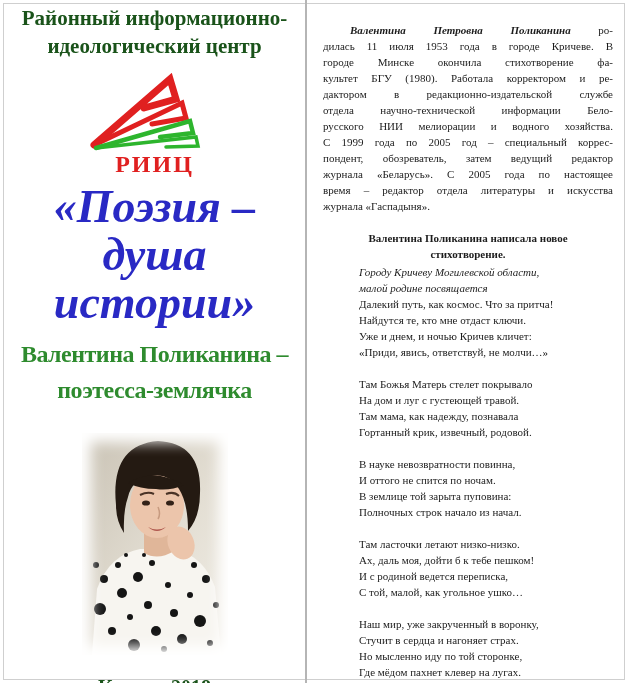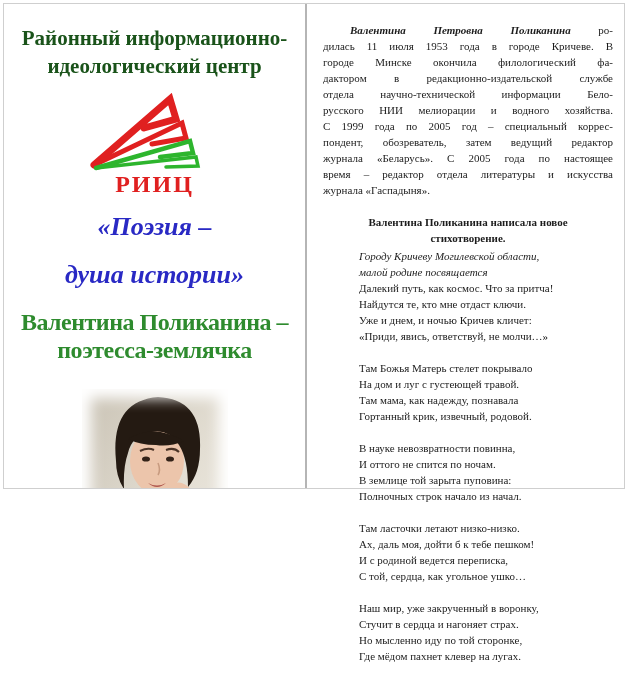--- a/index.html
+++ b/index.html
@@ -3,33 +3,33 @@
 <meta charset="utf-8">
 <style>
   :root{
     --header-green:#1a531a; --title-blue:#2929c4; --subtitle-green:#2e8b2e;
     --logo-red:#e02020; --logo-green:#2db52d; --body-text:#1c1c1c;
     --border-gray:#cfcfcf; --divider-gray:#b5b5b5;
   }
   *{margin:0;padding:0;box-sizing:border-box;}
   html,body{width:630px;height:683px;background:#ffffff;overflow:hidden;}
   body{font-family:"Liberation Serif", serif;color:var(--body-text);position:relative;}
-  .sheet{position:absolute;left:3px;top:3px;width:622px;height:486px;
-         border:1px solid var(--border-gray);display:flex;background:#fff;}
+  .sheet{position:absolute;left:3px;top:3px;width:622px;height:677px;
+         border:1px solid var(--border-gray);display:flex;background:#fff;align-items:center;}
   
   .left-panel{width:303px;border-right:2px solid var(--divider-gray);
               text-align:center;overflow:hidden;}
   .l-header{margin-top:20px;font-size:21px;line-height:28px;font-weight:bold;
             color:var(--header-green);white-space:pre-line;}
   .logo-wrap{margin-top:13px;}
   .logo-acronym{font-size:24px;font-weight:bold;color:var(--logo-red);
                 letter-spacing:2px;margin-top:-4px;}
-  .l-title{margin-top:5px;font-size:26px;line-height:48px;font-weight:bold;
+  .l-title{margin-top:5px;font-size:46px;line-height:48px;font-weight:bold;
            font-style:italic;color:var(--title-blue);white-space:pre-line;}
-  .l-subtitle{margin-top:9px;font-size:24px;line-height:28px;font-weight:bold;
+  .l-subtitle{margin-top:9px;font-size:24px;line-height:36px;font-weight:bold;
               color:var(--subtitle-green);white-space:pre-line;letter-spacing:-0.5px;}
   .photo-frame{width:146px;height:222px;margin:25px auto 0;position:relative;}
   .photo-fade{position:absolute;inset:0;box-shadow:inset 0 0 14px 9px #ffffff;pointer-events:none;}
   .l-footer{margin-top:21px;font-size:20px;font-weight:bold;color:var(--header-green);}
   
   .right-panel{flex:1;padding:18px 11px 0 16px;font-size:11px;line-height:16px;}
   .jline{text-align:justify;text-align-last:justify;}
   .bio-first{text-indent:27px;}
   .bio-name{font-weight:bold;font-style:italic;}
   .bio-last{text-align:left;}
@@ -131,21 +131,22 @@
   </div>
 
   <div class="right-panel">
 
     <div class="bio">
       <div class="jline bio-first">
         <span class="bio-name">Валентина Петровна Поликанина</span><span> ро-</span>
       </div>
       <div>
           <div class="jline">дилась 11 июля 1953 года в городе Кричеве. В</div>
-          <div class="jline">городе Минске окончила филологический фа-</div>
+          <div class="jline">городе Минске окончила стихотворение фа-</div>
+          <div class="jline">культет БГУ (1980). Работала корректором и ре-</div>
           <div class="jline">дактором в редакционно-издательской службе</div>
           <div class="jline">отдела научно-технической информации Бело-</div>
           <div class="jline">русского НИИ мелиорации и водного хозяйства.</div>
           <div class="jline">С 1999 года по 2005 год – специальный коррес-</div>
           <div class="jline">пондент, обозреватель, затем ведущий редактор</div>
           <div class="jline">журнала «Беларусь». С 2005 года по настоящее</div>
           <div class="jline">время – редактор отдела литературы и искусства</div>
         </div>
       <div class="bio-last">журнала «Гаспадыня».</div>
     </div>
@@ -165,21 +166,21 @@
 На дом и луг с густеющей травой.
 Там мама, как надежду, познавала
 Гортанный крик, извечный, родовой.</div>
         <div class="stanza">В науке невозвратности повинна,
 И оттого не спится по ночам.
 В землице той зарыта пуповина:
 Полночных строк начало из начал.</div>
         <div class="stanza">Там ласточки летают низко-низко.
 Ах, даль моя, дойти б к тебе пешком!
 И с родиной ведется переписка,
-С той, сердца, как угольное ушко…</div>
+С той, малой, как угольное ушко…</div>
         <div class="stanza">Наш мир, уже закрученный в воронку,
 Стучит в сердца и нагоняет страх.
 Но мысленно иду по той сторонке,
 Где мёдом пахнет клевер на лугах.</div>
       </div>
 
   </div>
 </div>
 
 </body></html>

